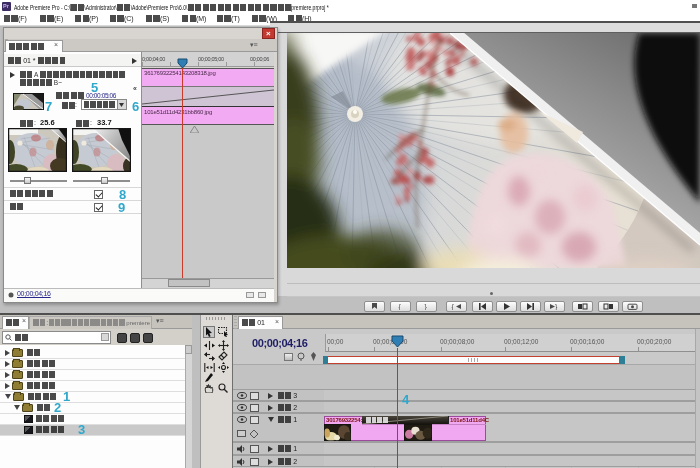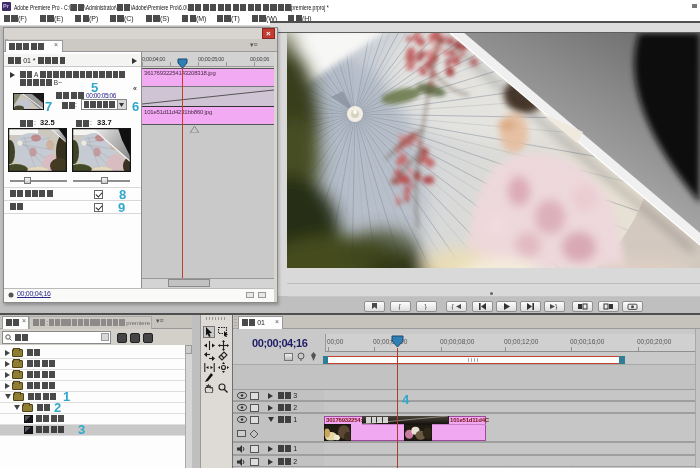--- a/index.html
+++ b/index.html
@@ -675,21 +675,21 @@
     <i style="position:absolute;left:81px;top:99px;width:46px;height:11px;background:#fff;border:1px solid #888;"></i>
     <b style="position:absolute;left:84px;top:101px;width:30.6px;height:6.5px;background:repeating-linear-gradient(90deg,rgba(35,35,35,0.82) 0 5.4px,rgba(0,0,0,0) 5.4px 6.300000000000001px);"></b>
     <i style="position:absolute;left:117px;top:100px;width:9px;height:9px;background:#d8d8d8;border-left:1px solid #888;"></i>
     <svg style="position:absolute;left:119px;top:103px" width="5" height="4" viewBox="0 0 5 4">
       <path d="M0,0 L5,0 L2.5,4 Z" fill="#333"></path>
     </svg>
     <span style="position:absolute;left:132px;top:100px;font-size:13px;line-height:13px;color:#2fa8cb;font-weight:bold;">6</span>
     <span style="position:absolute;left:133px;top:85px;font-size:7px;line-height:8px;color:#444;white-space:nowrap;font-weight:bold;">«</span>
     <b style="position:absolute;left:20px;top:120px;width:13.3px;height:7.0px;background:repeating-linear-gradient(90deg,rgba(35,35,35,0.82) 0 6.0px,rgba(0,0,0,0) 6.0px 7.3px);"></b>
     <span style="position:absolute;left:34px;top:119px;font-size:7px;line-height:8px;color:#333;white-space:nowrap;">:</span>
-    <span style="position:absolute;left:40px;top:119px;font-size:7.5px;line-height:8.5px;color:#111;white-space:nowrap;font-weight:bold;">32.5</span>
+    <span style="position:absolute;left:40px;top:119px;font-size:7.5px;line-height:8.5px;color:#111;white-space:nowrap;font-weight:bold;">25.6</span>
     <b style="position:absolute;left:76px;top:120px;width:13.3px;height:7.0px;background:repeating-linear-gradient(90deg,rgba(35,35,35,0.82) 0 6.0px,rgba(0,0,0,0) 6.0px 7.3px);"></b>
     <span style="position:absolute;left:90px;top:119px;font-size:7px;line-height:8px;color:#333;white-space:nowrap;">:</span>
     <span style="position:absolute;left:97px;top:119px;font-size:7.5px;line-height:8.5px;color:#111;white-space:nowrap;font-weight:bold;">33.7</span>
     <svg style="position:absolute;left:8px;top:128px" width="59" height="44" viewBox="0 0 59 44">
       <defs>
         <linearGradient id="pgstart" x1="0" y1="0" x2="1" y2="0.7">
           <stop offset="0" stop-color="#f2f2f2"></stop>
           <stop offset="0.5" stop-color="#bdbdbd"></stop>
           <stop offset="1" stop-color="#8f8f8f"></stop>
         </linearGradient>

